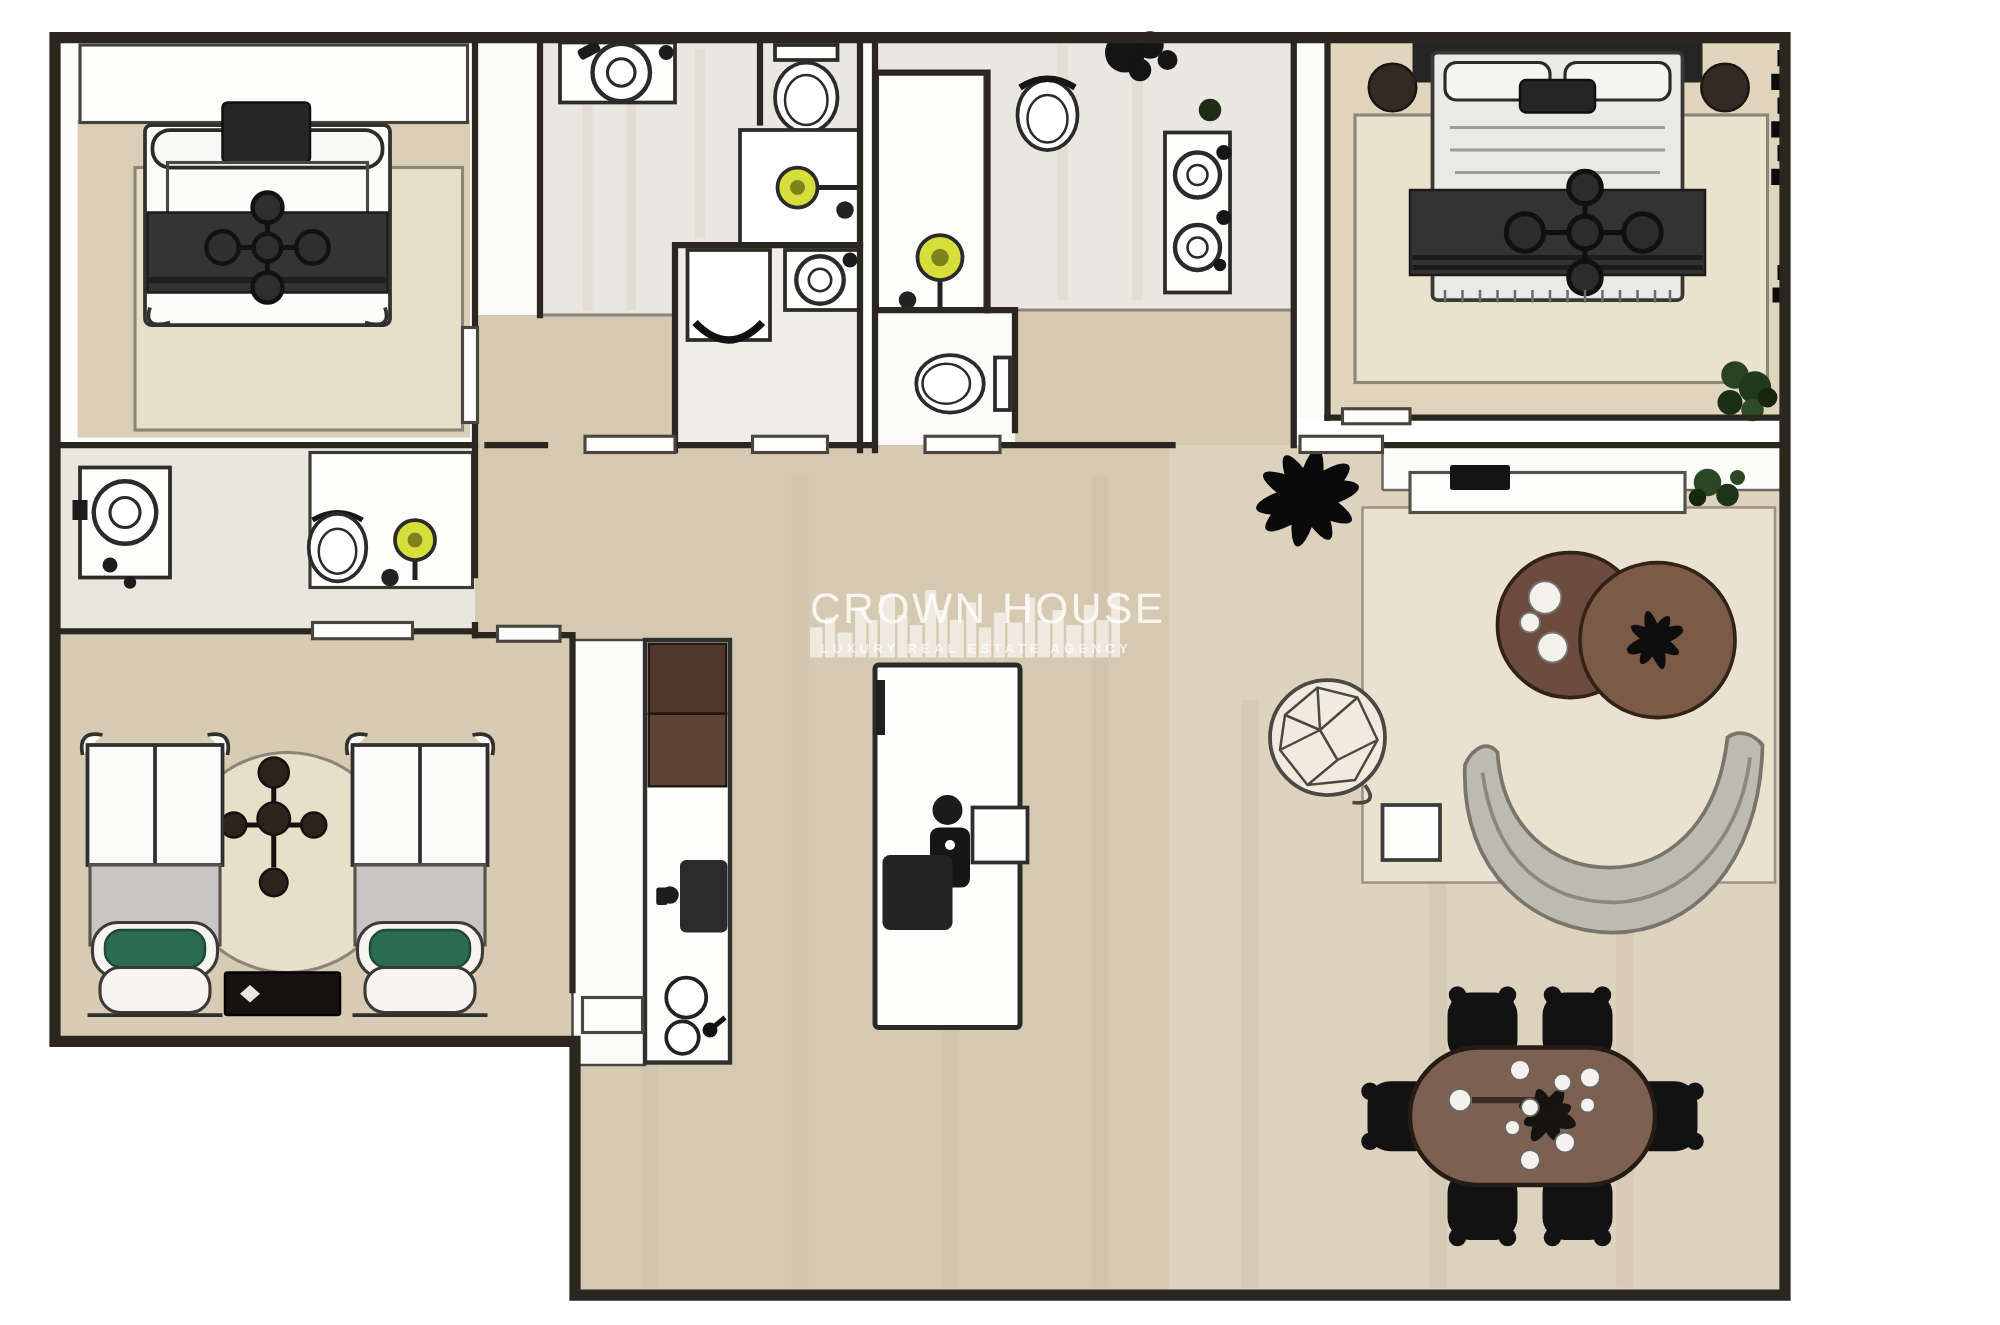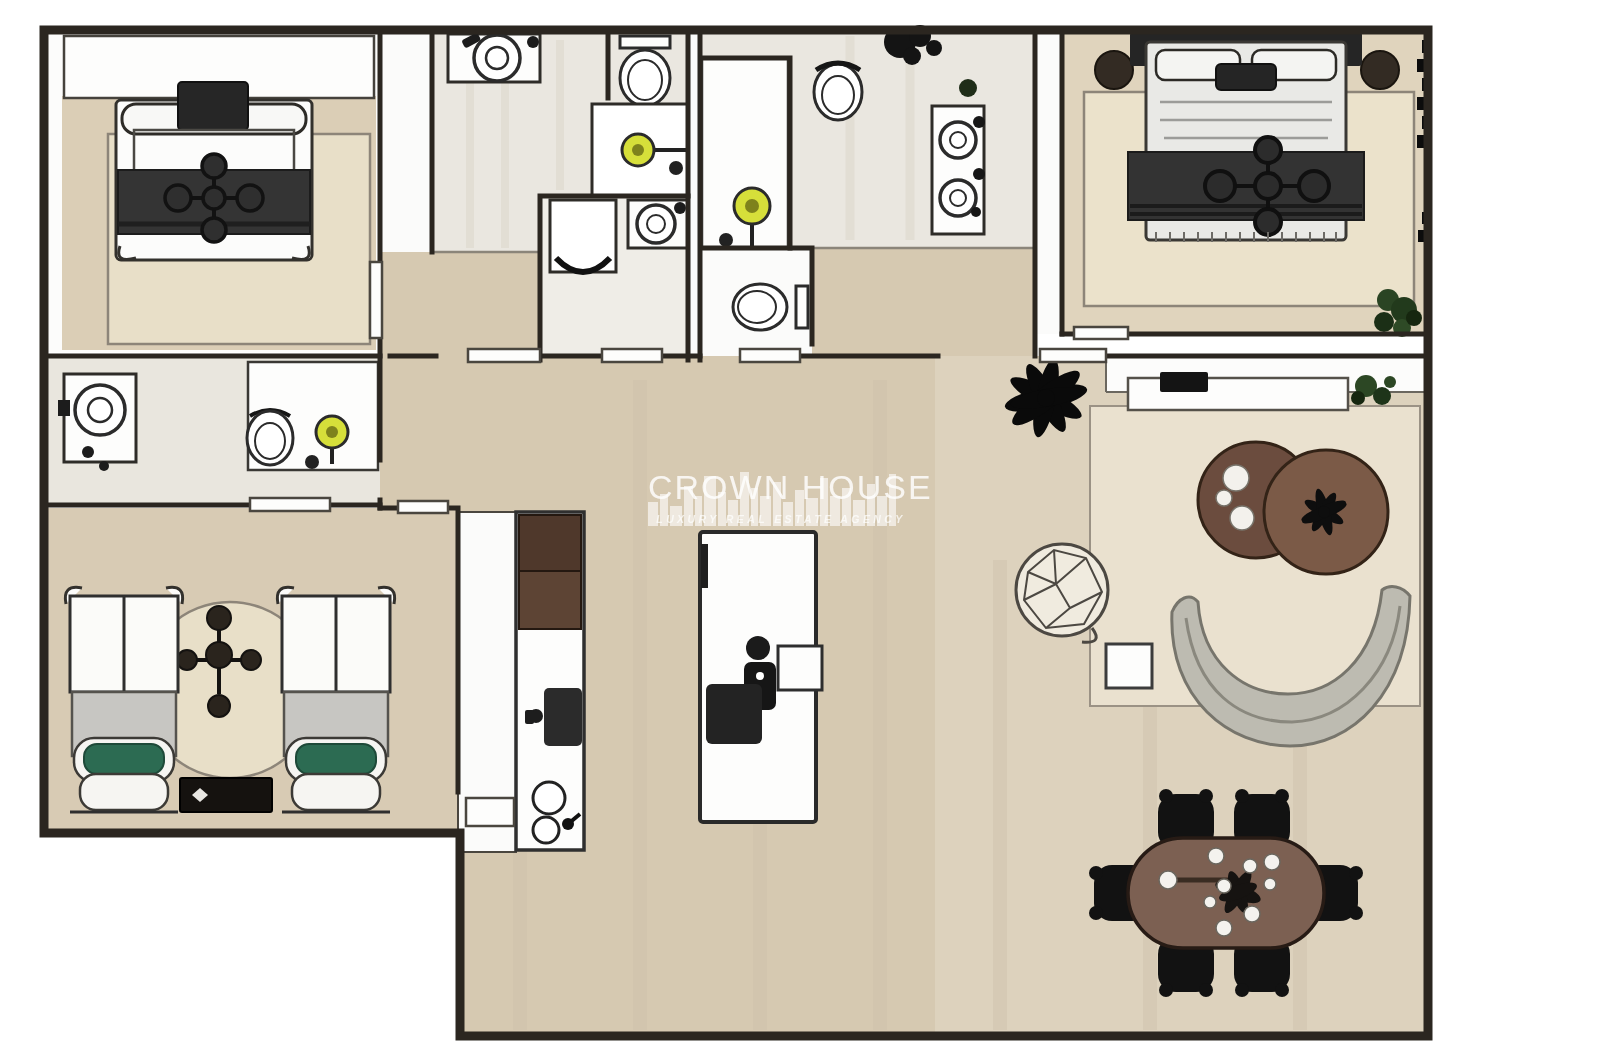--- a/index.html
+++ b/index.html
@@ -17,21 +17,20 @@
   .wm-skyline{position:static;display:block;margin:0 auto;}
   .wm-title{
     margin-top:2px;
     font-size:34px;font-weight:400;letter-spacing:2px;white-space:nowrap;
     color:rgba(255,255,255,0.82);
   }
   .wm-sub{
     margin-top:6px;
     font-size:10.5px;font-weight:700;letter-spacing:3.4px;white-space:nowrap;
     color:rgba(255,255,255,0.72);
-    font-style:italic;
   }
   #island-overlay{z-index:3;}
 </style>
 </head>
 <body>
 
 <div class="canvas">
 
 <svg id="plan-base" width="1600" height="1060" viewBox="0 0 1600 1060">
 

